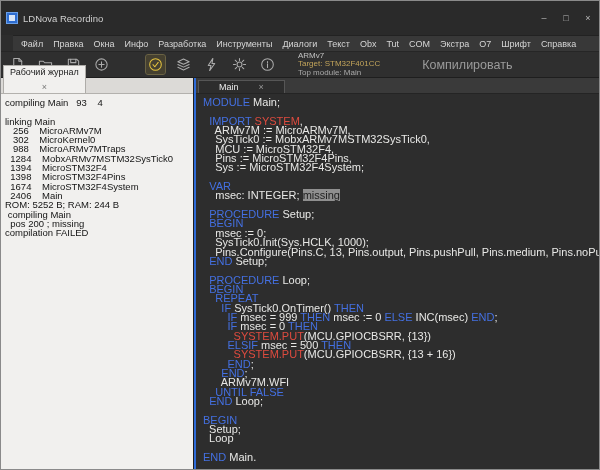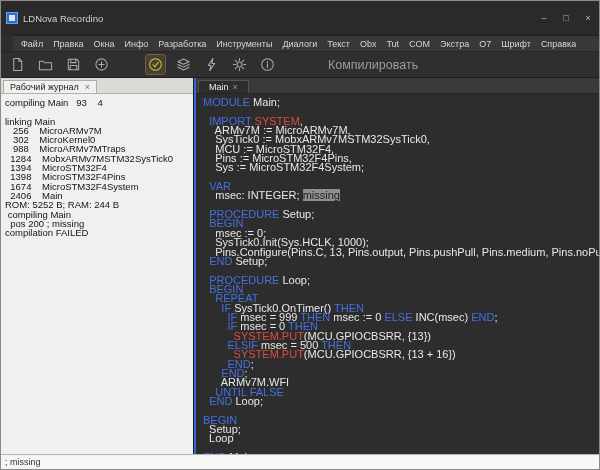--- a/index.html
+++ b/index.html
@@ -29,28 +29,28 @@
   .tb-icon.gap { margin-left:26px; }
   .tb-info { margin-left:12px; font-size:8px; line-height:8.6px; color:#a8a8a8; white-space:nowrap; }
   .tb-info .arch { color:#c2c2c2; }
   .tb-info .target { color:#c2a45a; }
   .compile-label { margin-left:42px; font-size:12.5px; color:#9b9b9b; white-space:nowrap; }
   
   .content { flex:1 1 auto; display:flex; min-height:0; }
   
   .log-panel { width:193px; flex:0 0 auto; display:flex; flex-direction:column; background:#f1f0ee; border-right:1px solid #1f1f1f; }
   .log-tabbar { height:16px; background:#dcdad7; display:flex; align-items:flex-end; padding-left:2px; border-bottom:1px solid #b3b1ad; flex:0 0 auto; }
-  .log-tab { background:#f1f0ee; border:1px solid #aeaca8; border-bottom:none; padding:1px 6px 1px 6px; font-size:9px; color:#222; display:flex; align-items:center; gap:6px; }
+  .log-tab { background:#f1f0ee; border:1px solid #aeaca8; border-bottom:none; padding:1px 6px 1px 6px; font-size:9px; color:#222; display:flex; align-items:center; gap:6px;flex-direction:column; }
   .tab-close { color:#777; font-size:9px; line-height:1; }
   .log-body { flex:1; padding:4px 12px 0 4px; font-size:9.5px; line-height:9.3px; white-space:pre; color:#141414; overflow:hidden; }
   .log-line { min-height:9.3px; }
   
   .editor-panel { flex:1 1 auto; display:flex; flex-direction:column; background:#2d2d2d; border-left:2px solid #2e6bd8; min-width:0; }
   .ed-tabbar { height:16px; background:#3a3a3a; display:flex; align-items:flex-end; padding-left:2px; flex:0 0 auto; border-bottom:1px solid #242424; }
-  .ed-tab { background:#2d2d2d; border:1px solid #565656; border-bottom:none; padding:1px 10px; font-size:9px; color:#eaeaea; display:flex; align-items:center; gap:4px; }
+  .ed-tab { background:#2d2d2d; border:1px solid #565656; border-bottom:none; padding:1px 20px; font-size:9px; color:#eaeaea; display:flex; align-items:center; gap:20px; }
   .ed-tab .tab-close { color:#9a9a9a; }
   .ed-body { flex:1; padding:4px 0 0 7px; font-size:11px; line-height:9.35px; white-space:pre; overflow:hidden; }
   .code-line { min-height:9.35px; }
   .tok-p { color:#e8e8e6; }
   .tok-k { color:#4470e2; }
   .tok-r { color:#de4b3f; }
   .tok-m { background:#8f8f8f; color:#1e1e1e; }
   
   .statusbar { height:15px; flex:0 0 auto; background:#f7f6f5; border-top:1px solid #b5b3b0; font-size:9px; color:#333; padding:2px 4px 0 4px; }
 </style>
@@ -142,20 +142,25 @@
             <path d="M8 1.5v2.2M8 12.3v2.2M1.5 8h2.2M12.3 8h2.2M3.4 3.4l1.6 1.6M11 11l1.6 1.6M12.6 3.4L11 5M5 11l-1.6 1.6"></path>
           </svg>
         </span>
         <span class="tb-icon">
           <svg viewBox="0 0 16 16" width="15" height="15">
             <circle cx="8" cy="8" r="6.2"></circle>
             <path d="M8 7.2v4M8 4.8v1"></path>
           </svg>
         </span>
       </div>
+    <div class="tb-info">
+      <div class="arch">ARMv7</div>
+      <div class="target">Target: STM32F401CC</div>
+      <div class="topmod">Top module: Main</div>
+    </div>
     <div class="compile-label">Компилировать</div>
   </div>
 
   <div class="content">
 
     <div class="log-panel">
       <div class="log-tabbar">
         <div class="log-tab">
           <span>Рабочий журнал</span>
           <span class="tab-close">×</span>
@@ -169,17 +174,14 @@
         <div class="ed-tab">
           <span>Main</span>
           <span class="tab-close">×</span>
         </div>
       </div>
       <div class="ed-body"><div class="code-line"><span class="tok-k">MODULE</span><span class="tok-p"> Main;</span></div><div class="code-line">&nbsp;</div><div class="code-line"><span class="tok-p">  </span><span class="tok-k">IMPORT</span><span class="tok-p"> </span><span class="tok-r">SYSTEM</span><span class="tok-p">,</span></div><div class="code-line"><span class="tok-p">    ARMv7M := MicroARMv7M,</span></div><div class="code-line"><span class="tok-p">    SysTick0 := MobxARMv7MSTM32SysTick0,</span></div><div class="code-line"><span class="tok-p">    MCU := MicroSTM32F4,</span></div><div class="code-line"><span class="tok-p">    Pins := MicroSTM32F4Pins,</span></div><div class="code-line"><span class="tok-p">    Sys := MicroSTM32F4System;</span></div><div class="code-line">&nbsp;</div><div class="code-line"><span class="tok-p">  </span><span class="tok-k">VAR</span></div><div class="code-line"><span class="tok-p">    msec: INTEGER; </span><span class="tok-m">missing</span></div><div class="code-line">&nbsp;</div><div class="code-line"><span class="tok-p">  </span><span class="tok-k">PROCEDURE</span><span class="tok-p"> Setup;</span></div><div class="code-line"><span class="tok-p">  </span><span class="tok-k">BEGIN</span></div><div class="code-line"><span class="tok-p">    msec := 0;</span></div><div class="code-line"><span class="tok-p">    SysTick0.Init(Sys.HCLK, 1000);</span></div><div class="code-line"><span class="tok-p">    Pins.Configure(Pins.C, 13, Pins.output, Pins.pushPull, Pins.medium, Pins.noPull, Pins.AF0);</span></div><div class="code-line"><span class="tok-p">  </span><span class="tok-k">END</span><span class="tok-p"> Setup;</span></div><div class="code-line">&nbsp;</div><div class="code-line"><span class="tok-p">  </span><span class="tok-k">PROCEDURE</span><span class="tok-p"> Loop;</span></div><div class="code-line"><span class="tok-p">  </span><span class="tok-k">BEGIN</span></div><div class="code-line"><span class="tok-p">    </span><span class="tok-k">REPEAT</span></div><div class="code-line"><span class="tok-p">      </span><span class="tok-k">IF</span><span class="tok-p"> SysTick0.OnTimer() </span><span class="tok-k">THEN</span></div><div class="code-line"><span class="tok-p">        </span><span class="tok-k">IF</span><span class="tok-p"> msec = 999 </span><span class="tok-k">THEN</span><span class="tok-p"> msec := 0 </span><span class="tok-k">ELSE</span><span class="tok-p"> INC(msec) </span><span class="tok-k">END</span><span class="tok-p">;</span></div><div class="code-line"><span class="tok-p">        </span><span class="tok-k">IF</span><span class="tok-p"> msec = 0 </span><span class="tok-k">THEN</span></div><div class="code-line"><span class="tok-p">          </span><span class="tok-r">SYSTEM.PUT</span><span class="tok-p">(MCU.GPIOCBSRR, {13})</span></div><div class="code-line"><span class="tok-p">        </span><span class="tok-k">ELSIF</span><span class="tok-p"> msec = 500 </span><span class="tok-k">THEN</span></div><div class="code-line"><span class="tok-p">          </span><span class="tok-r">SYSTEM.PUT</span><span class="tok-p">(MCU.GPIOCBSRR, {13 + 16})</span></div><div class="code-line"><span class="tok-p">        </span><span class="tok-k">END</span><span class="tok-p">;</span></div><div class="code-line"><span class="tok-p">      </span><span class="tok-k">END</span><span class="tok-p">;</span></div><div class="code-line"><span class="tok-p">      ARMv7M.WFI</span></div><div class="code-line"><span class="tok-p">    </span><span class="tok-k">UNTIL</span><span class="tok-p"> </span><span class="tok-k">FALSE</span></div><div class="code-line"><span class="tok-p">  </span><span class="tok-k">END</span><span class="tok-p"> Loop;</span></div><div class="code-line">&nbsp;</div><div class="code-line"><span class="tok-k">BEGIN</span></div><div class="code-line"><span class="tok-p">  Setup;</span></div><div class="code-line"><span class="tok-p">  Loop</span></div><div class="code-line">&nbsp;</div><div class="code-line"><span class="tok-k">END</span><span class="tok-p"> Main.</span></div></div>
     </div>
 
   </div>
 
-  <div class="statusbar">
-    <span>; missing</span>
-  </div>
 
 </div>
 
 </body></html>

